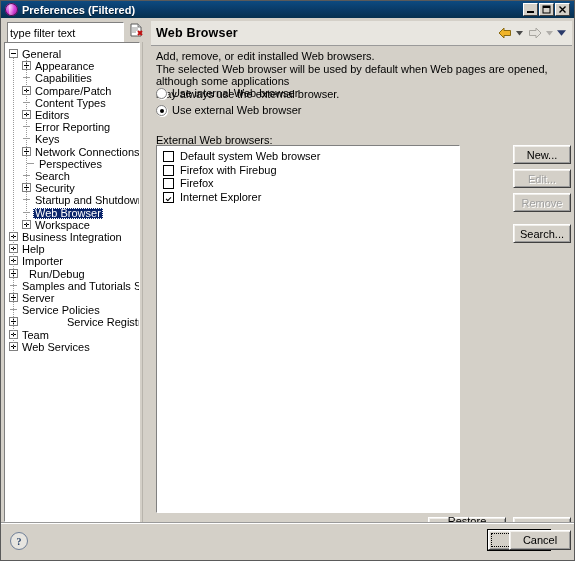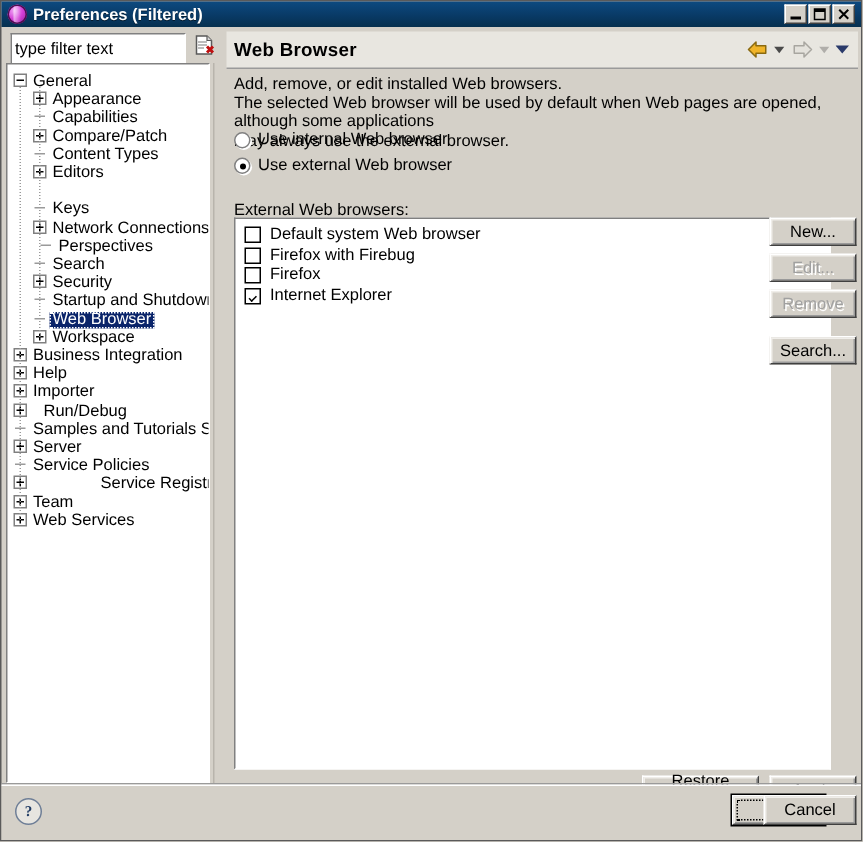--- a/index.html
+++ b/index.html
@@ -160,21 +160,21 @@
     margin-right:5px;position:relative;box-sizing:border-box;flex:0 0 auto;
   }
   .radio.on:after{
     content:"";position:absolute;left:2.5px;top:2.5px;width:4px;height:4px;
     border-radius:50%;background:#000;
   }
   .list-label{
     position:absolute;left:5px;top:113px;font-size:11px;
   }
   .list-box{
-    position:absolute;left:5px;top:124px;width:398px;height:368px;
+    position:absolute;left:5px;top:124px;width:304px;height:368px;
     background:#ffffff;
     border:1px solid;
     border-color:#808080 #ffffff #ffffff #808080;
     box-sizing:border-box;
     overflow:hidden;
   }
   .browser-row{
     height:13.5px;line-height:13.5px;display:flex;align-items:center;
     padding-left:6px;font-size:11px;
   }
@@ -284,20 +284,21 @@
     </div>
 
     <div class="tree-box">
       <div id="tree-host" style="position: relative; height: 480px;">
           <div class="tree-row" style="position: absolute; left: 0px; top: 5px; width: 100%;"><span class="expander" style="left: 4px;"></span><span class="tree-label" style="margin-left: 15px;">General</span></div>
           <div class="tree-row" style="position: absolute; left: 0px; top: 17.2px; width: 100%;"><span class="expander plus" style="left: 17px;"></span><span class="tree-label" style="margin-left: 28px;">Appearance</span></div>
           <div class="tree-row" style="position: absolute; left: 0px; top: 29.4px; width: 100%;"><span class="dash" style="left: 18px;"></span><span class="tree-label" style="margin-left: 28px;">Capabilities</span></div>
           <div class="tree-row" style="position: absolute; left: 0px; top: 41.6px; width: 100%;"><span class="expander plus" style="left: 17px;"></span><span class="tree-label" style="margin-left: 28px;">Compare/Patch</span></div>
           <div class="tree-row" style="position: absolute; left: 0px; top: 53.8px; width: 100%;"><span class="dash" style="left: 18px;"></span><span class="tree-label" style="margin-left: 28px;">Content Types</span></div>
           <div class="tree-row" style="position: absolute; left: 0px; top: 66px; width: 100%;"><span class="expander plus" style="left: 17px;"></span><span class="tree-label" style="margin-left: 28px;">Editors</span></div>
+          <div class="tree-row" style="position: absolute; left: 0px; top: 78.2px; width: 100%;"><span class="dash" style="left: 18px;"></span><span class="tree-label" style="margin-left: 28px;">Error Reporting</span></div>
           <div class="tree-row" style="position: absolute; left: 0px; top: 90.4px; width: 100%;"><span class="dash" style="left: 18px;"></span><span class="tree-label" style="margin-left: 28px;">Keys</span></div>
           <div class="tree-row" style="position: absolute; left: 0px; top: 102.6px; width: 100%;"><span class="expander plus" style="left: 17px;"></span><span class="tree-label" style="margin-left: 28px;">Network Connections</span></div>
           <div class="tree-row" style="position: absolute; left: 4px; top: 114.8px; width: 100%;"><span class="dash" style="left: 18px;"></span><span class="tree-label" style="margin-left: 28px;">Perspectives</span></div>
           <div class="tree-row" style="position: absolute; left: 0px; top: 127px; width: 100%;"><span class="dash" style="left: 18px;"></span><span class="tree-label" style="margin-left: 28px;">Search</span></div>
           <div class="tree-row" style="position: absolute; left: 0px; top: 139.2px; width: 100%;"><span class="expander plus" style="left: 17px;"></span><span class="tree-label" style="margin-left: 28px;">Security</span></div>
           <div class="tree-row" style="position: absolute; left: 0px; top: 151.4px; width: 100%;"><span class="dash" style="left: 18px;"></span><span class="tree-label" style="margin-left: 28px;">Startup and Shutdown</span></div>
           <div class="tree-row selected" style="position: absolute; left: 0px; top: 163.6px; width: 100%;"><span class="dash" style="left: 18px;"></span><span class="tree-label" style="margin-left: 28px;">Web Browser</span></div>
           <div class="tree-row" style="position: absolute; left: 0px; top: 175.8px; width: 100%;"><span class="expander plus" style="left: 17px;"></span><span class="tree-label" style="margin-left: 28px;">Workspace</span></div>
           <div class="tree-row" style="position: absolute; left: 0px; top: 188px; width: 100%;"><span class="expander plus" style="left: 4px;"></span><span class="tree-label" style="margin-left: 15px;">Business Integration</span></div>
           <div class="tree-row" style="position: absolute; left: 0px; top: 200.2px; width: 100%;"><span class="expander plus" style="left: 4px;"></span><span class="tree-label" style="margin-left: 15px;">Help</span></div>

